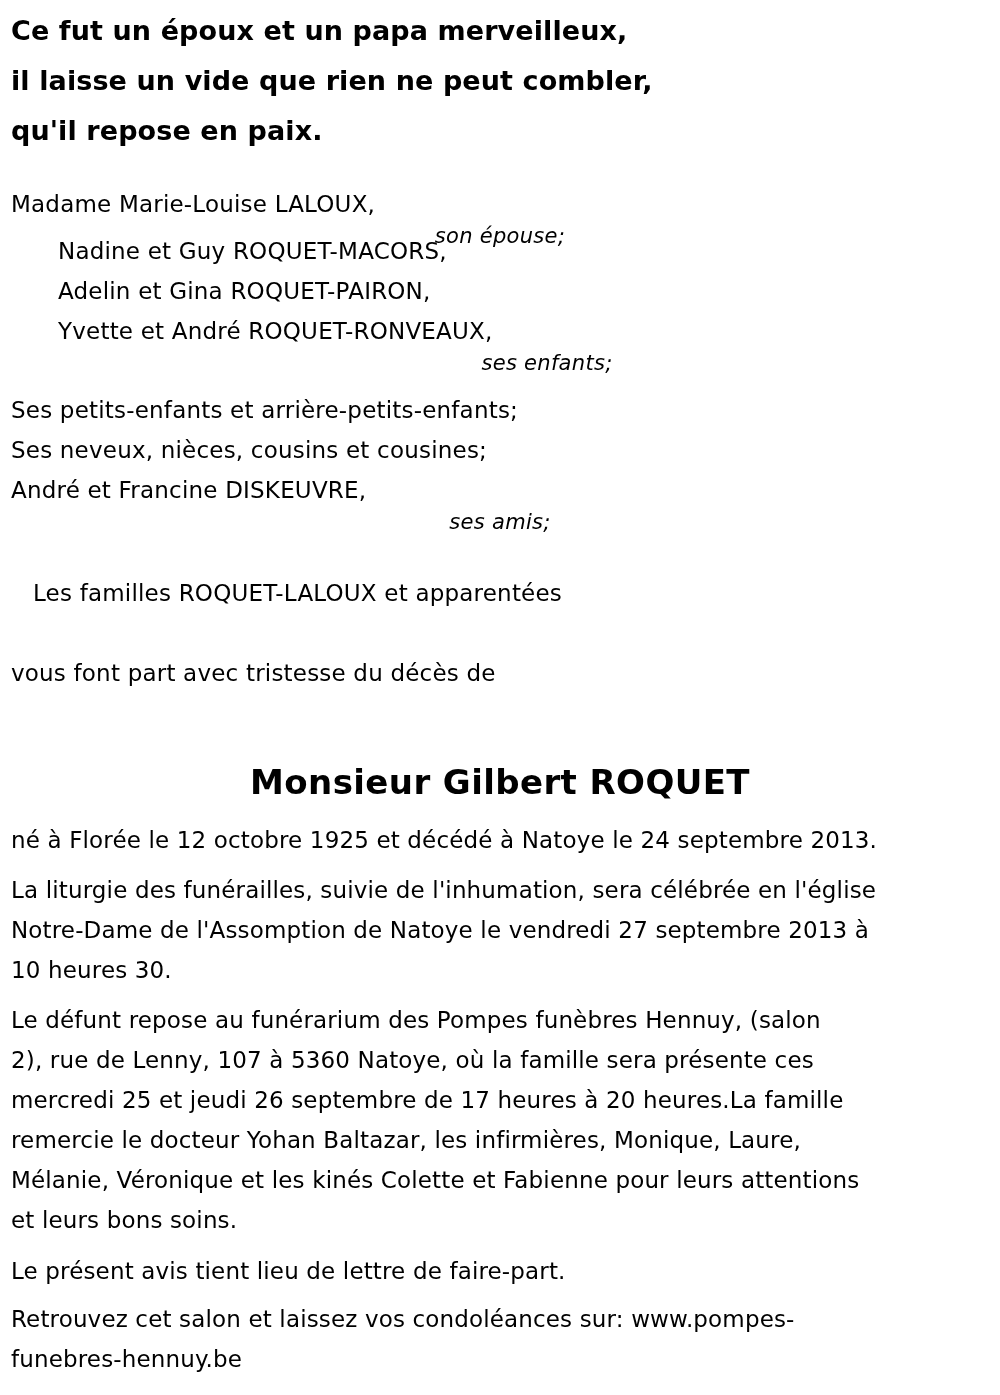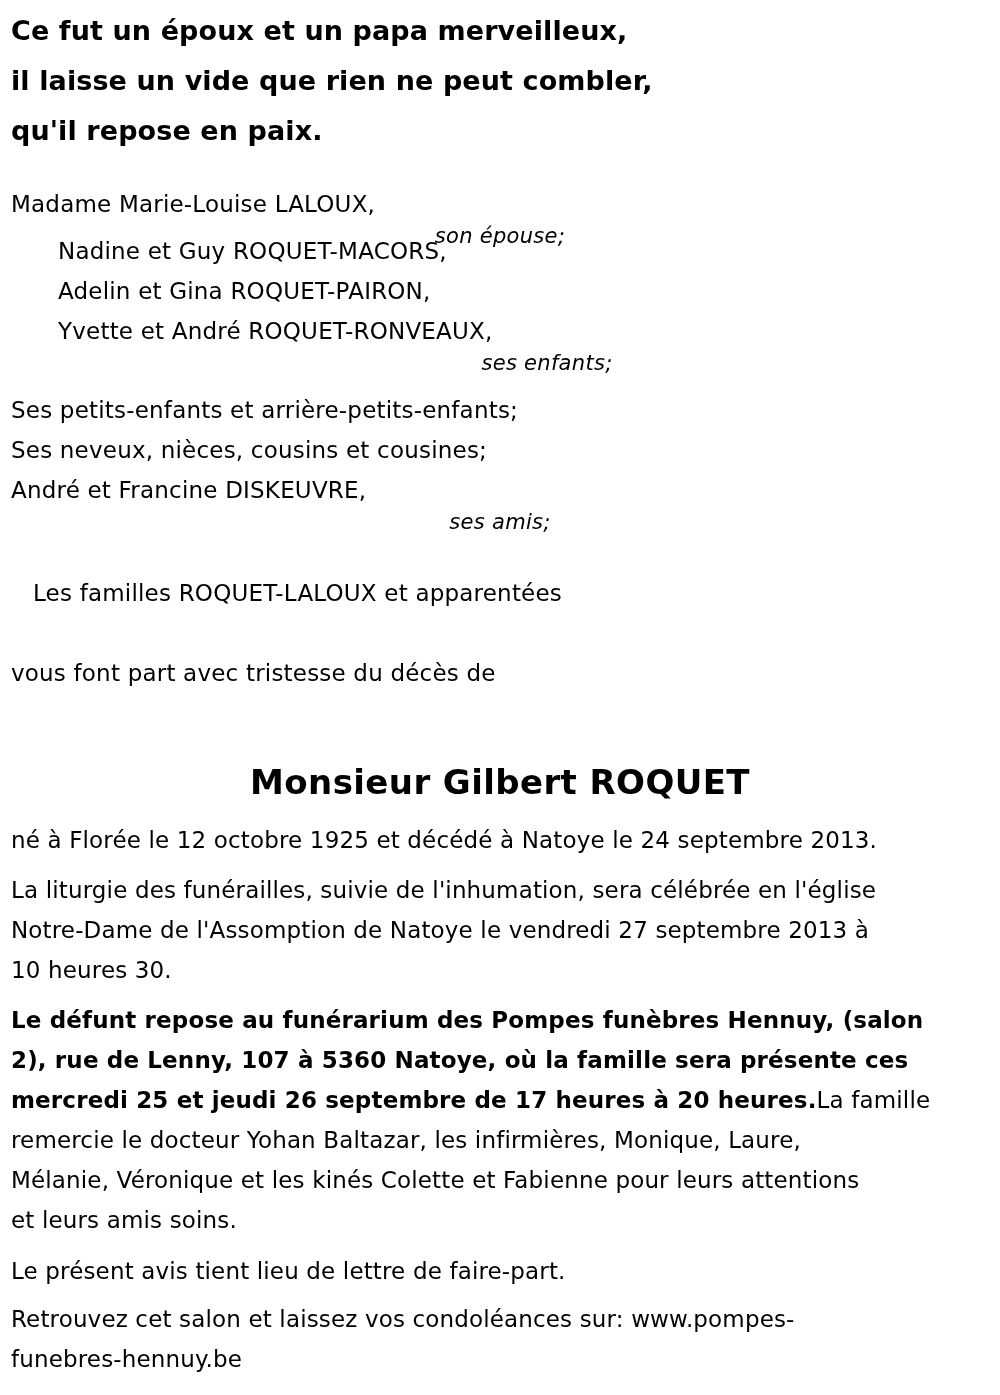--- a/index.html
+++ b/index.html
@@ -48,21 +48,21 @@
       font-size: 34px;
       font-weight: bold;
       line-height: 44px;
       letter-spacing: 0.4px;
     }
     .para {
       font-size: 23px;
       line-height: 40px;
       letter-spacing: 0.15px;
     }
-    .para b { font-weight: bold; text-align: right; }
+    .para b { font-weight: normal; text-align: right; }
   </style>
 </head>
 <body>
 
 <div class="page">
 
   <div class="block verse" style="top:3px;">
     <div>Ce fut un époux et un papa merveilleux,</div>
     <div>il laisse un vide que rien ne peut combler,</div>
     <div>qu'il repose en paix.</div>
@@ -100,21 +100,21 @@
     <div>Notre-Dame de l'Assomption de Natoye le vendredi 27 septembre 2013 à</div>
     <div>10 heures 30.</div>
   </div>
 
   <div class="block para" style="top:1000px;">
     <div><b>Le défunt repose au funérarium des Pompes funèbres Hennuy, (salon</b></div>
     <div><b>2), rue de Lenny, 107 à 5360 Natoye, où la famille sera présente ces</b></div>
     <div><b>mercredi 25 et jeudi 26 septembre de 17 heures à 20 heures.</b><span>La famille</span></div>
     <div>remercie le docteur Yohan Baltazar, les infirmières, Monique, Laure,</div>
     <div>Mélanie, Véronique et les kinés Colette et Fabienne pour leurs attentions</div>
-    <div>et leurs amis soins.</div>
+    <div>et leurs bons soins.</div>
   </div>
 
   <div class="block para" style="top:1251px;">Le présent avis tient lieu de lettre de faire-part.</div>
 
   <div class="block para" style="top:1299px;">
     <div>Retrouvez cet salon et laissez vos condoléances sur: www.pompes-</div>
     <div>funebres-hennuy.be</div>
   </div>
 
 </div>

